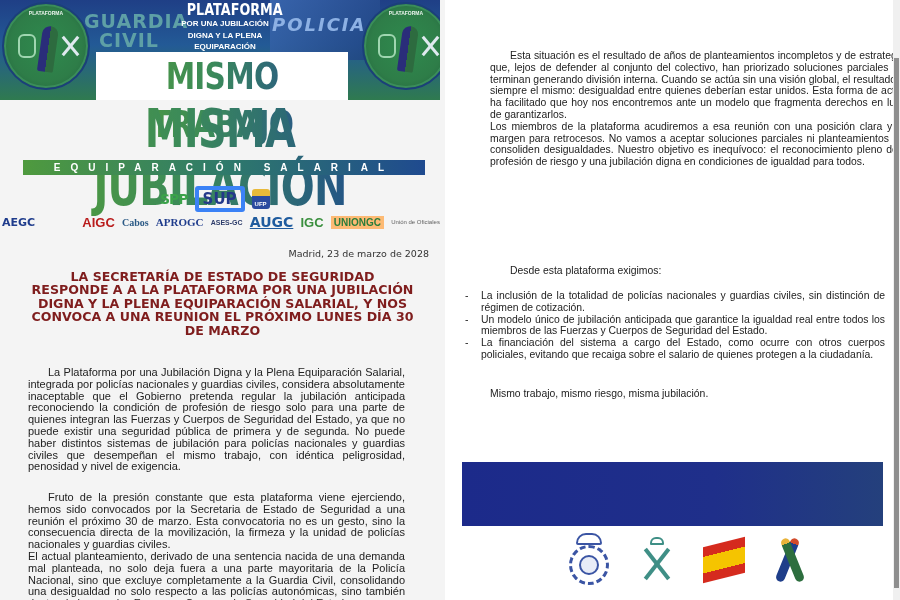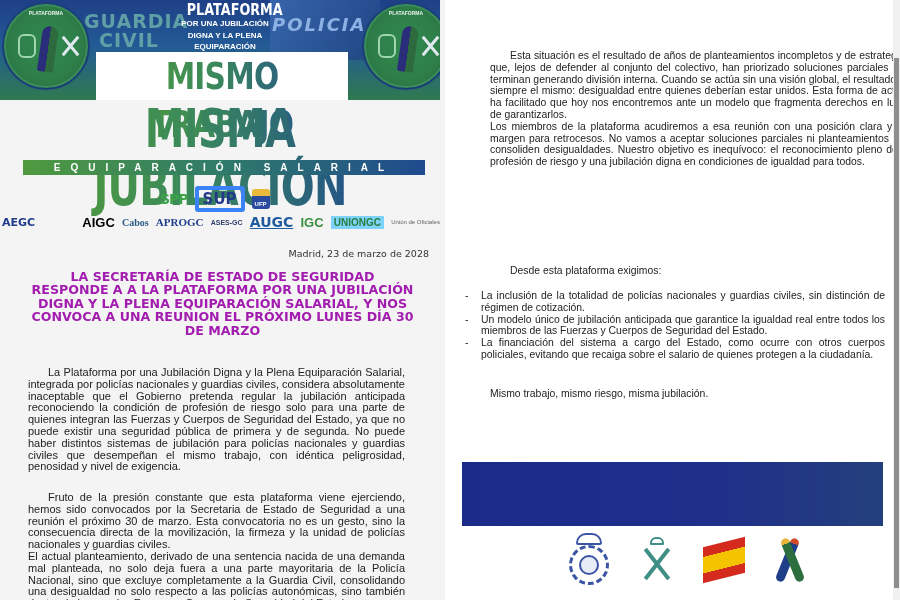--- a/index.html
+++ b/index.html
@@ -42,31 +42,31 @@
     .equip-text { position:absolute; left:23px; top:160px; width:402px; height:15px; color:#fff; font-weight:bold; font-size:10px; line-height:15px; text-align:center; letter-spacing:10px; }
 
     .logos-row1 { position:absolute; left:160px; top:182px; height:34px; display:flex; gap:7px; align-items:center; }
     .logo-spp { font-family:"DejaVu Sans", sans-serif; font-weight:bold; color:#3ba24a; font-size:14px; letter-spacing:-1px; }
     .logo-sup { border:4px solid #3b82f6; border-radius:3px; padding:0 4px; color:#24398a; font-weight:bold; font-size:15px; font-family:"DejaVu Sans", sans-serif; line-height:18px;text-align:center; }
     .logo-ufp { width:18px; height:20px; background:linear-gradient(180deg,#e8b93a 0 35%,#2a4aa0 35%); border-radius:3px; color:#fff; font-size:6px; font-weight:bold; text-align:center; line-height:30px; }
 
     .logos-row2 { position:absolute; left:2px; top:212px; width:438px; height:20px; display:flex; align-items:center; justify-content:space-between; }
     .logos-row2 span { font-weight:bold; font-size:11px; white-space:nowrap; }
     .l-aegc { color:#1f3c8c; font-family:"DejaVu Sans", sans-serif; font-size:11px; }
-    .l-aigc { color:#000000; font-size:13px !important;margin-left:40px; }
+    .l-aigc { color:#b91c1c; font-size:13px !important;margin-left:40px; }
     .l-cabos { color:#2b5a86; font-family:"Liberation Serif", serif; font-size:10px !important; }
     .l-aprogc { color:#1f3c8c; font-family:"Liberation Serif", serif; font-size:11px !important; }
     .l-ases { color:#2e3d6b; font-size:7px !important; }
     .l-augc { color:#1f5b9e; font-size:14px !important; font-family:"DejaVu Sans", sans-serif;text-decoration:underline; }
     .l-iec { color:#3a8f3e; font-size:13px !important; }
-    .l-union { background:#7dd3fc; color:#2a7d3b; padding:1px 3px; font-size:10px !important; }
+    .l-union { background:#fdba74; color:#2a7d3b; padding:1px 3px; font-size:10px !important; }
     .l-uo { color:#5f5f5f; font-size:6px !important; font-weight:normal !important; }
 
     .date-line { position:absolute; right:16px; top:248px; font-family:"DejaVu Sans", sans-serif; font-size:9.5px; color:#333; }
-    .headline { position:absolute; left:30px; top:270px; width:385px; text-align:center; font-family:"DejaVu Sans", sans-serif; font-weight:bold; font-size:12.6px; line-height:13.4px; color:#a21caf; }
+    .headline { position:absolute; left:30px; top:270px; width:385px; text-align:center; font-family:"DejaVu Sans", sans-serif; font-weight:bold; font-size:12.6px; line-height:13.4px; color:#7f1d1d; }
     .left-body { position:absolute; left:28px; width:377px; font-size:11px; line-height:11.8px; text-align:justify; color:#222; }
     .left-body p { text-indent:20px; }
     .left-body p.noindent { text-indent:0; }
     .lb1 { top:367px; }
     .lb2 { top:492px; }
 
     .page-gap { position:absolute; left:445px; top:0; width:8px; height:600px; background:#ffffff; }
 
     
     .right-page { position:absolute; left:453px; top:0; width:440px; height:600px; background:#ffffff; }

